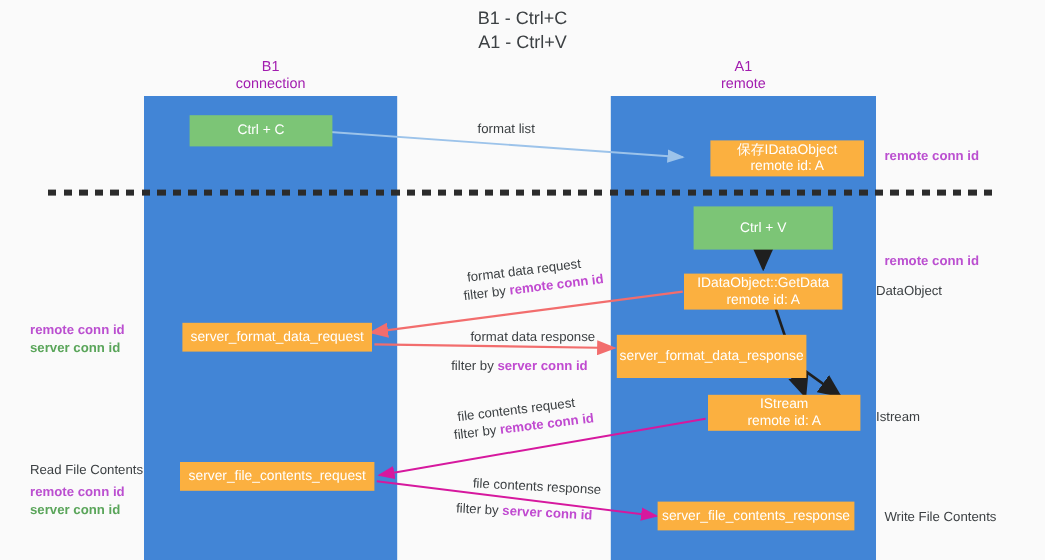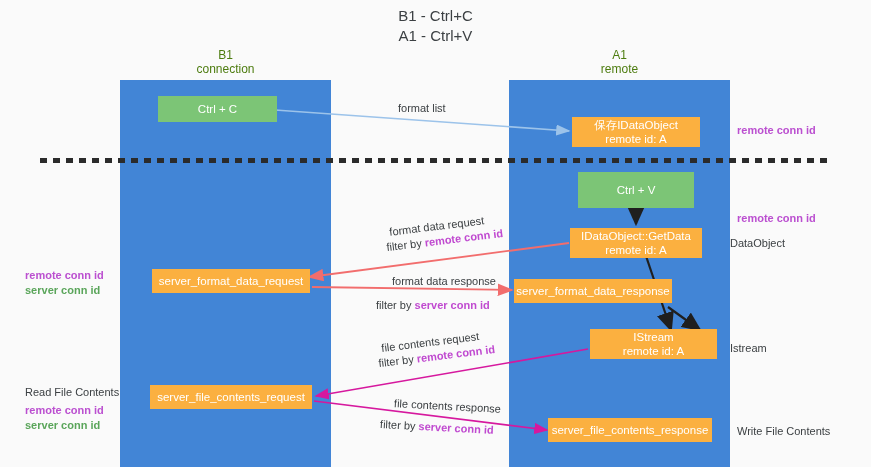--- a/index.html
+++ b/index.html
@@ -14,21 +14,21 @@
   #stage{position:absolute;inset:0;}
 
   
   .title{
     position:absolute;left:0;top:6px;width:871px;
     text-align:center;font-size:15px;line-height:20px;color:#3c4043;
   }
 
   
   .col-head{
-    position:absolute;text-align:center;font-size:12px;line-height:14px;color:#4d7c0f;
+    position:absolute;text-align:center;font-size:12px;line-height:14px;color:#a21caf;
   }
   .col-head .l2{display:block;}
 
   
   .lane{position:absolute;background:#4285d6;}
 
   
   .box{
     position:absolute;
     display:flex;flex-direction:column;
@@ -119,39 +119,39 @@
 
     <line x1="314" y1="401" x2="547" y2="430" stroke="#d6189e" stroke-width="1.6" marker-end="url(#ah-mag)"></line>
   </svg>
 
   <div class="dashsep"></div>
 
   <div class="box green" style="left:158px;top:96px;width:119px;height:26px;">
     <span>Ctrl + C</span>
   </div>
 
-  <div class="box orange" style="left:572px;top:117px;width:128px;height:30px;">
+  <div class="box orange" style="left:592px;top:117px;width:128px;height:30px;">
     <span>保存IDataObject</span>
     <span>remote id: A</span>
   </div>
 
   <div class="box green" style="left:578px;top:172px;width:116px;height:36px;">
     <span>Ctrl + V</span>
   </div>
 
   <div class="box orange" style="left:570px;top:228px;width:132px;height:30px;">
     <span>IDataObject::GetData</span>
     <span>remote id: A</span>
   </div>
 
   <div class="box orange" style="left:152px;top:269px;width:158px;height:24px;">
     <span>server_format_data_request</span>
   </div>
 
-  <div class="box orange" style="left:514px;top:279px;width:158px;height:24px;">
+  <div class="box orange" style="left:514px;top:279px;width:158px;height:36px;">
     <span>server_format_data_response</span>
   </div>
 
   <div class="box orange" style="left:590px;top:329px;width:127px;height:30px;">
     <span>IStream</span>
     <span>remote id: A</span>
   </div>
 
   <div class="box orange" style="left:150px;top:385px;width:162px;height:24px;">
     <span>server_file_contents_request</span>

